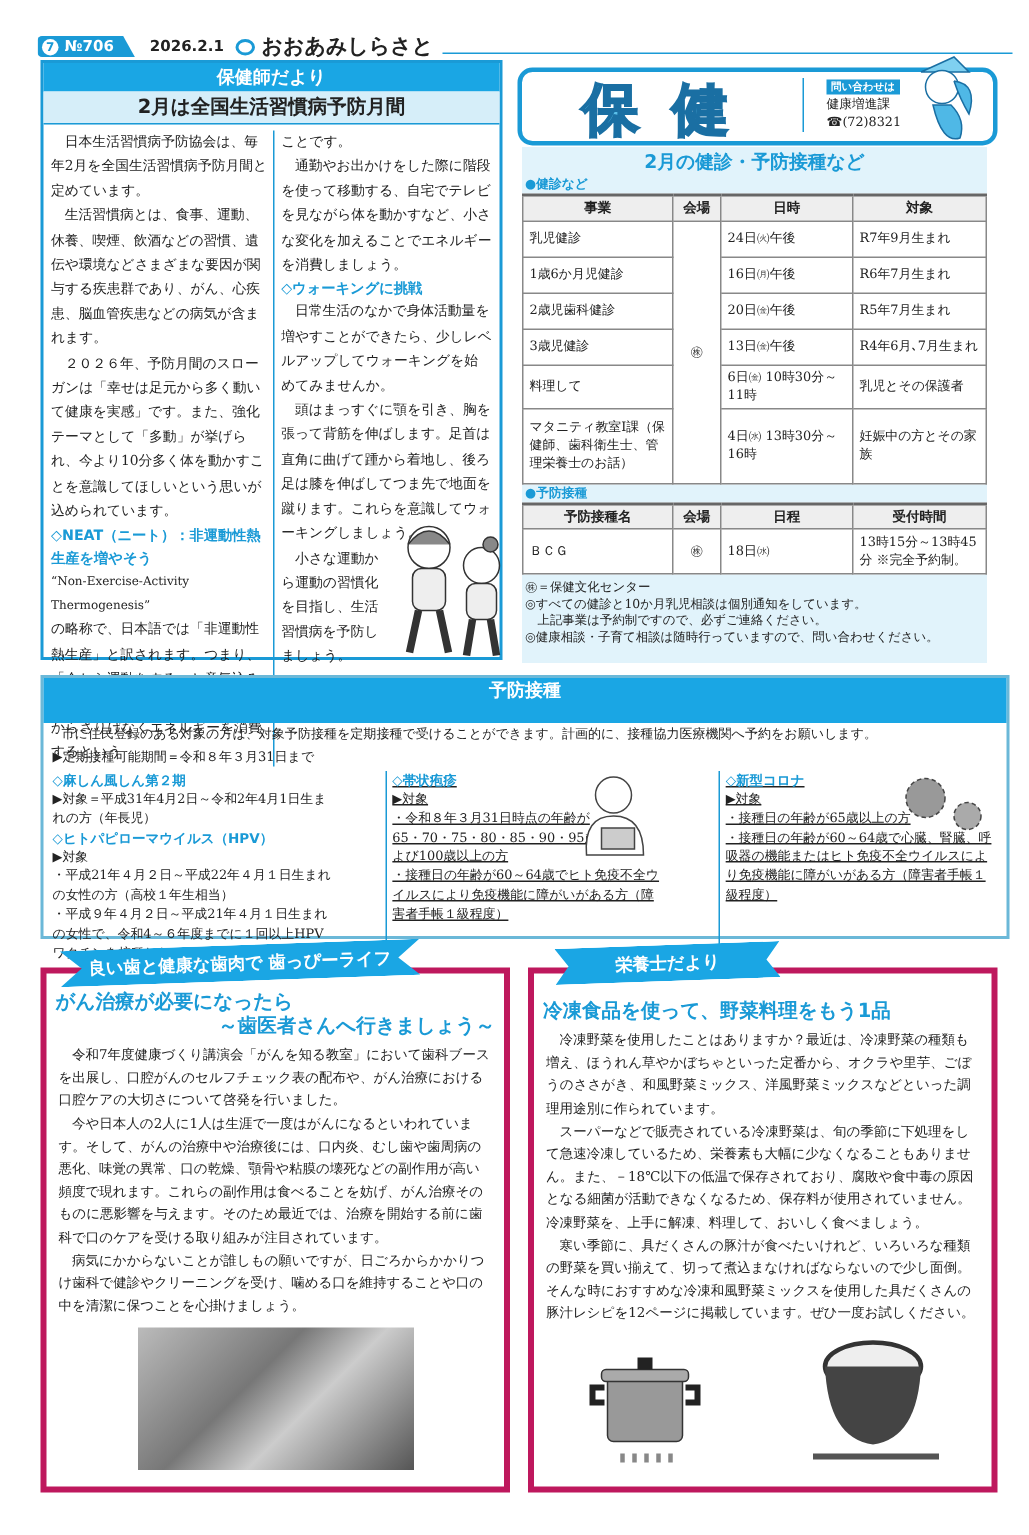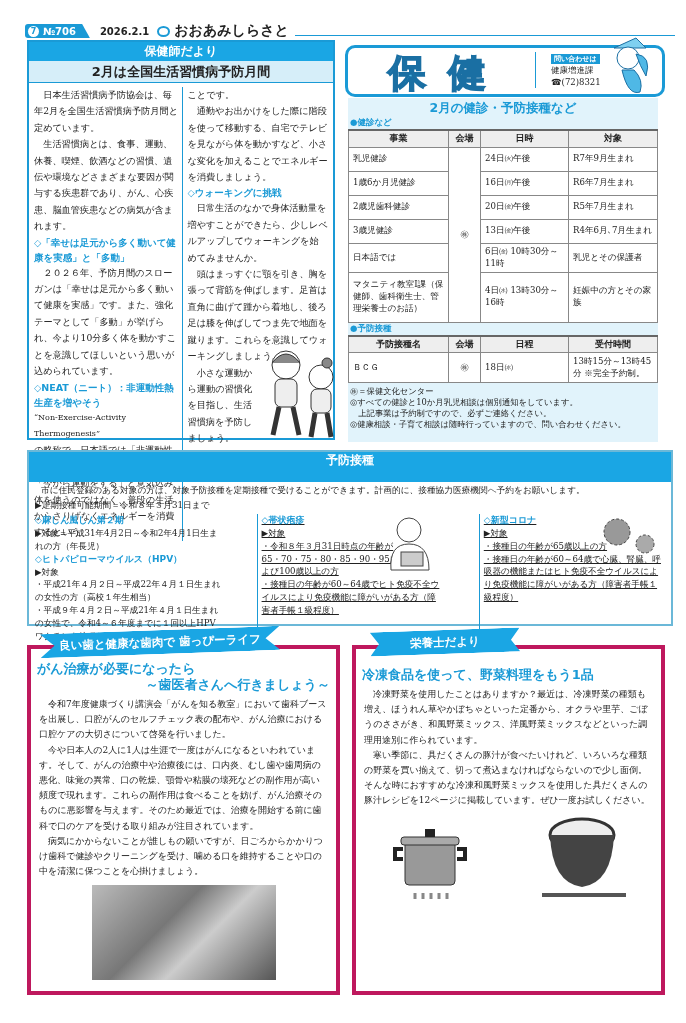--- a/index.html
+++ b/index.html
@@ -69,21 +69,20 @@
   <span class="headline"></span>
 </div>
 
 <div class="hbox">
   <div class="h1">保健師だより</div>
   <div class="h2">2月は全国生活習慣病予防月間</div>
   <div class="cols">
     <div class="col">
       <p>日本生活習慣病予防協会は、毎年2月を全国生活習慣病予防月間と定めています。</p>
       <p>生活習慣病とは、食事、運動、休養、喫煙、飲酒などの習慣、遺伝や環境などさまざまな要因が関与する疾患群であり、がん、心疾患、脳血管疾患などの病気が含まれます。</p>
-      <div class="sub">◇「幸せは足元から多く動いて健康を実感」と「多動」</div>
       <p>２０２６年、予防月間のスローガンは「幸せは足元から多く動いて健康を実感」です。また、強化テーマとして「多動」が挙げられ、今より10分多く体を動かすことを意識してほしいという思いが込められています。</p>
       <div class="sub">◇NEAT（ニート）：非運動性熱生産を増やそう</div>
       <div class="latin">“Non-Exercise-Activity Thermogenesis”</div>
       <div>の略称で、日本語では「非運動性熱生産」と訳されます。つまり、「今から運動をする」と意気込み体を使うのではなく、普段の生活からさりげなくエネルギーを消費するという</div>
     </div>
     <div class="col" style="position:relative;">
       <div>ことです。</div>
       <p>通勤やお出かけをした際に階段を使って移動する、自宅でテレビを見ながら体を動かすなど、小さな変化を加えることでエネルギーを消費しましょう。</p>
       <div class="sub">◇ウォーキングに挑戦</div>
       <p>日常生活のなかで身体活動量を増やすことができたら、少しレベルアップしてウォーキングを始めてみませんか。</p>
@@ -143,21 +142,21 @@
       <td>2歳児歯科健診</td>
       <td>20日㈮午後</td>
       <td>R5年7月生まれ</td>
     </tr>
     <tr>
       <td>3歳児健診</td>
       <td>13日㈮午後</td>
       <td>R4年6月､7月生まれ</td>
     </tr>
     <tr>
-      <td>日本語では</td>
+      <td>料理して</td>
       <td>6日㈮ 10時30分～11時</td>
       <td>乳児とその保護者</td>
     </tr>
     <tr>
       <td style="height:50px">マタニティ教室Ⅰ課（保健師、歯科衛生士、管理栄養士のお話）</td>
       <td>4日㈬ 13時30分～16時</td>
       <td>妊娠中の方とその家族</td>
     </tr>
   </tbody>
     </table>
@@ -234,20 +233,21 @@
     <p>病気にかからないことが誰しもの願いですが、日ごろからかかりつけ歯科で健診やクリーニングを受け、噛める口を維持することや口の中を清潔に保つことを心掛けましょう。</p>
   </div>
   <div class="photo"></div>
 </div>
 <div class="ribbon" style="left:40px;width:240px;">良い歯と健康な歯肉で 歯っぴーライフ</div>
 
 <div class="bbox" style="left:352px;">
   <div class="btitle" style="padding-top:18px">冷凍食品を使って、野菜料理をもう1品</div>
   <div class="btext">
     <p>冷凍野菜を使用したことはありますか？最近は、冷凍野菜の種類も増え、ほうれん草やかぼちゃといった定番から、オクラや里芋、ごぼうのささがき、和風野菜ミックス、洋風野菜ミックスなどといった調理用途別に作られています。</p>
+    <p>スーパーなどで販売されている冷凍野菜は、旬の季節に下処理をして急速冷凍しているため、栄養素も大幅に少なくなることもありません。また、－18℃以下の低温で保存されており、腐敗や食中毒の原因となる細菌が活動できなくなるため、保存料が使用されていません。冷凍野菜を、上手に解凍、料理して、おいしく食べましょう。</p>
     <p>寒い季節に、具だくさんの豚汁が食べたいけれど、いろいろな種類の野菜を買い揃えて、切って煮込まなければならないので少し面倒。そんな時におすすめな冷凍和風野菜ミックスを使用した具だくさんの豚汁レシピを12ページに掲載しています。ぜひ一度お試しください。</p>
   </div>
   <div style="display:flex;justify-content:space-around;margin-top:2px;">
     <svg width="90" height="90" viewBox="0 0 90 90">
       <rect x="20" y="28" width="50" height="44" rx="4" fill="#999" stroke="#333"></rect>
       <rect x="16" y="24" width="58" height="8" rx="3" fill="#aaa" stroke="#333"></rect>
       <rect x="40" y="16" width="10" height="8" fill="#222"></rect>
       <path d="M18 36 h-8 v10 h8 M72 36 h8 v10 h-8" stroke="#222" stroke-width="4" fill="none"></path>
       <path d="M30 80 v6 M38 80 v6 M46 80 v6 M54 80 v6 M62 80 v6" stroke="#888" stroke-width="3"></path>
     </svg>

